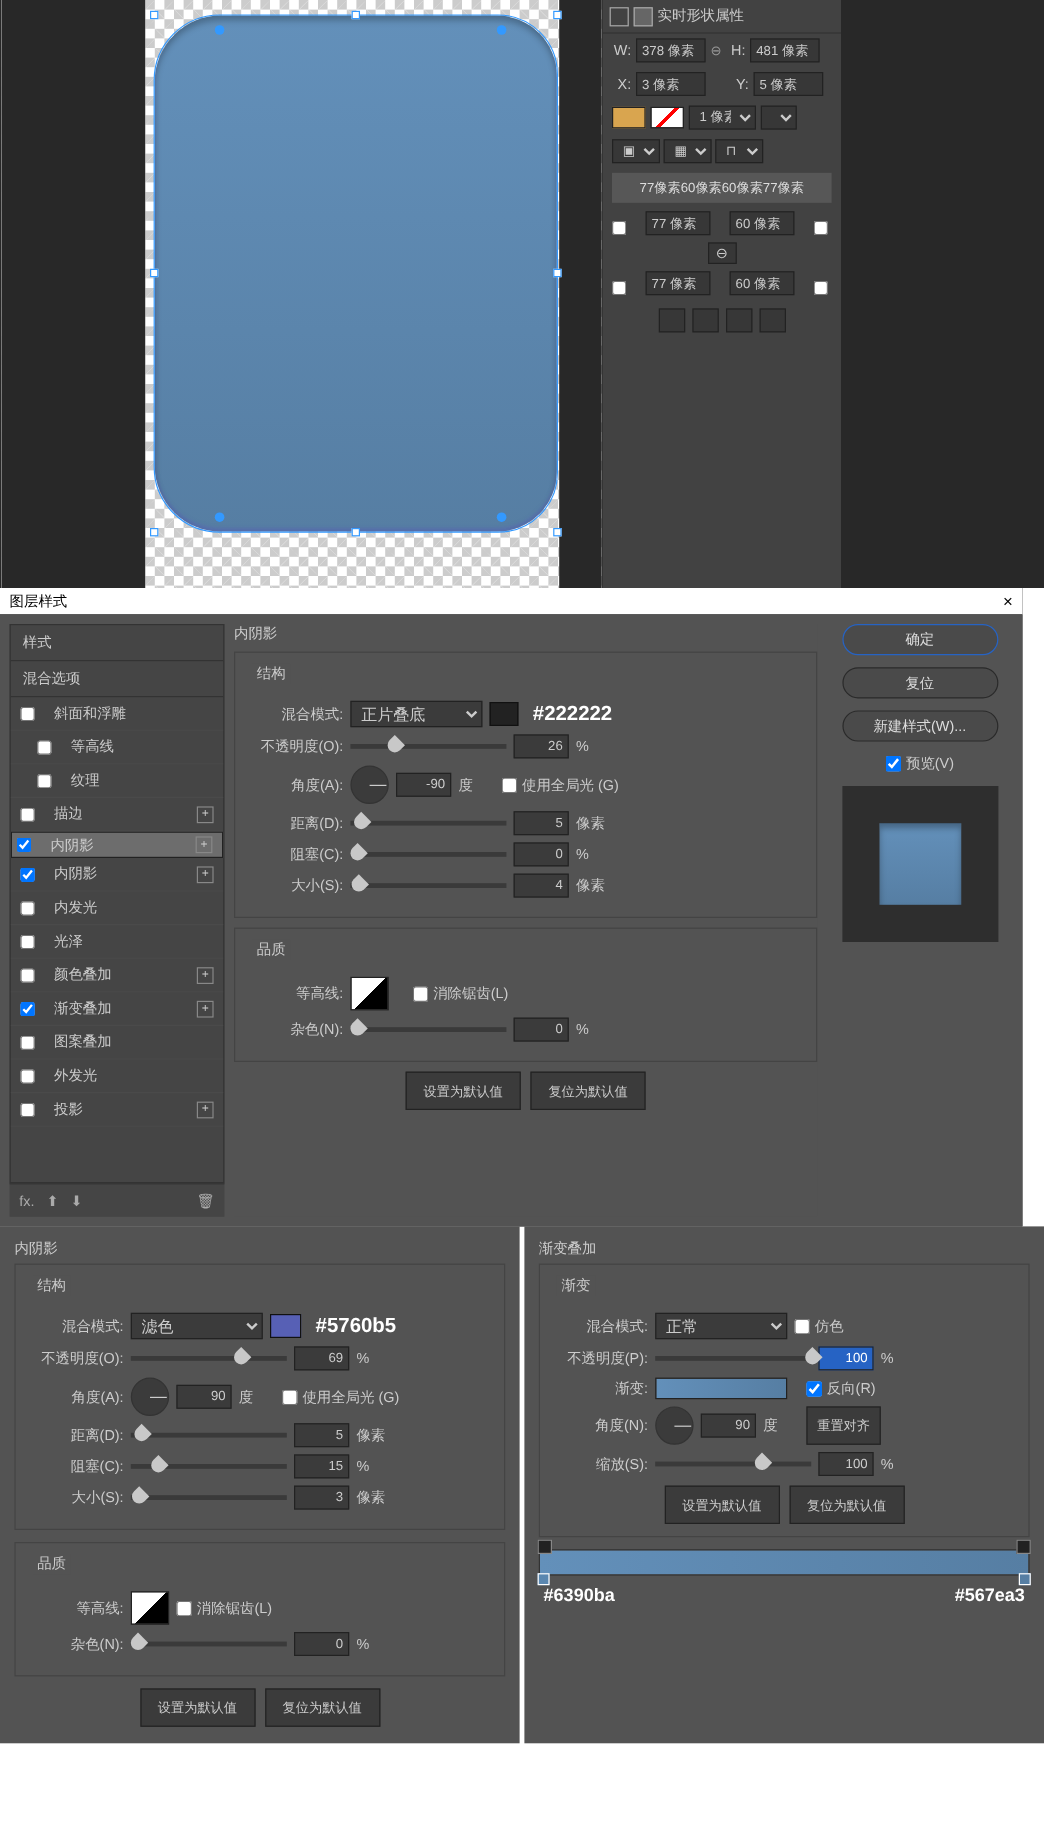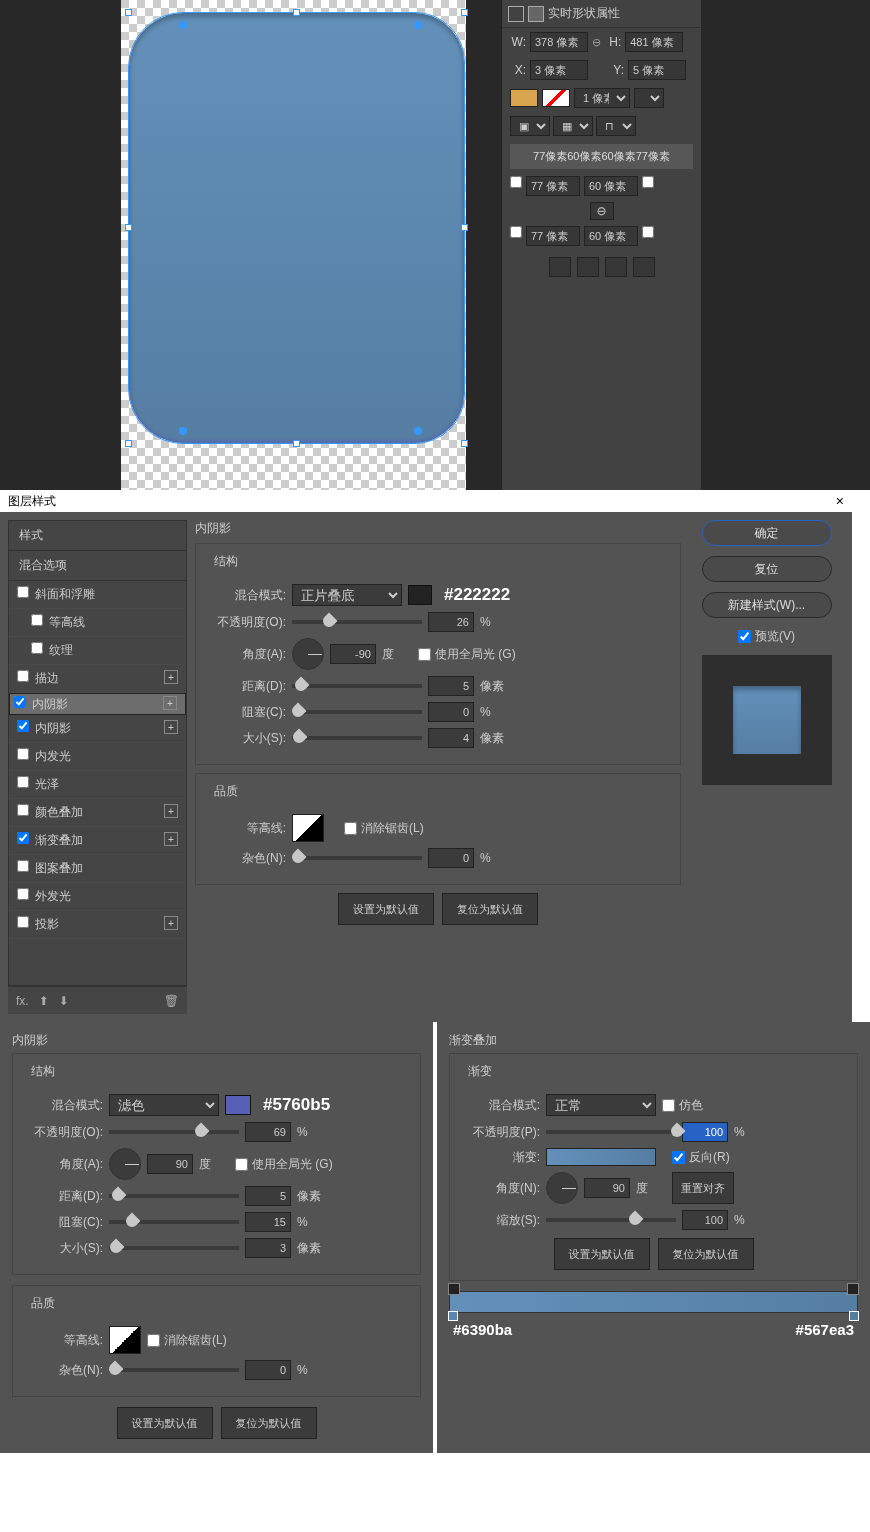--- a/index.html
+++ b/index.html
@@ -24,36 +24,36 @@
 .prop-hdr .ic{width:16px;height:16px;border:1px solid #aaa;display:inline-block}
 .prop-row{display:flex;align-items:center;gap:4px;padding:4px 8px}
 .prop-lbl{width:16px;text-align:right;color:#ccc}
 .prop-inp{flex:1;background:#373737;border:1px solid #222;color:#ccc;padding:2px 4px;font-size:11px;height:20px;max-width:58px}
 .link-ic{color:#999;font-size:11px}
 .swatch{width:28px;height:18px;background:#d9a54f;border:1px solid #222}
 .swatch2{width:28px;height:18px;background:linear-gradient(135deg,#fff 45%,red 45%,red 55%,#fff 55%);border:1px solid #222}
 .dd{background:#373737;border:1px solid #222;color:#ccc;padding:1px 4px;font-size:11px;height:20px}
 .pathops{display:flex;gap:3px;padding:4px 8px}
 .radius-box{background:#575757;margin:4px 8px;padding:5px;text-align:center;color:#ddd;font-size:11px}
-.rad-row{display:flex;align-items:flex-start;gap:4px;padding:3px 8px}
+.rad-row{display:flex;align-items:flex-end;gap:16px;padding:3px 8px}
 .rad-row input[type=checkbox]{width:12px;height:12px}
 .rad-inp{background:#373737;border:1px solid #222;color:#ccc;padding:2px 4px;font-size:11px;height:20px;width:54px}
 .link-btn{width:24px;height:18px;background:#373737;border:1px solid #222;display:inline-flex;align-items:center;justify-content:center;margin:0 auto}
 .boolops{display:flex;gap:6px;justify-content:center;padding:8px}
 .boolops .b{width:22px;height:20px;background:#373737;border:1px solid #222}
 
 
 .dlg{width:852px;margin:0 0 0 0;background:#000000}
 .dlg-title{height:22px;background:#fff;color:#000;padding:3px 8px;display:flex;justify-content:space-between;align-items:center}
 .dlg-title .x{font-size:14px;cursor:pointer}
 .dlg-body{background:#535353;padding:8px;display:flex;gap:8px;min-height:510px}
 .styles-col{width:179px;background:#535353;display:flex;flex-direction:column}
 .stytbl{background:#454545;border:1px solid #333;flex:1}
 .sty-h{padding:6px 10px;border-bottom:1px solid #333}
-.sty-row{display:flex;padding:5px 8px;gap:6px;border-bottom:1px solid #4a4a4a;position:relative}
+.sty-row{display:flex;align-items:center;padding:5px 8px;gap:16px;border-bottom:1px solid #4a4a4a;position:relative}
 .sty-row.sub{padding-left:22px}
 .sty-row.sel{background:#6d6d6d}
 .sty-row input[type=checkbox]{width:12px;height:12px}
 .plus{position:absolute;right:8px;width:14px;height:14px;border:1px solid #888;display:flex;align-items:center;justify-content:center;font-size:10px}
 .sty-ft{height:28px;display:flex;align-items:center;gap:10px;padding:0 8px;color:#aaa;background:#454545;border-top:1px solid #333}
 .sty-ft .sp{flex:1}
 .main-col{flex:1;background:#535353}
 .panel-sec{border:1px solid #444;padding:10px;margin-bottom:8px}
 .sec-tit{margin:-18px 0 8px 4px;background:#535353;display:inline-block;padding:0 4px}
 .frow{display:flex;align-items:center;gap:6px;margin:6px 0}

